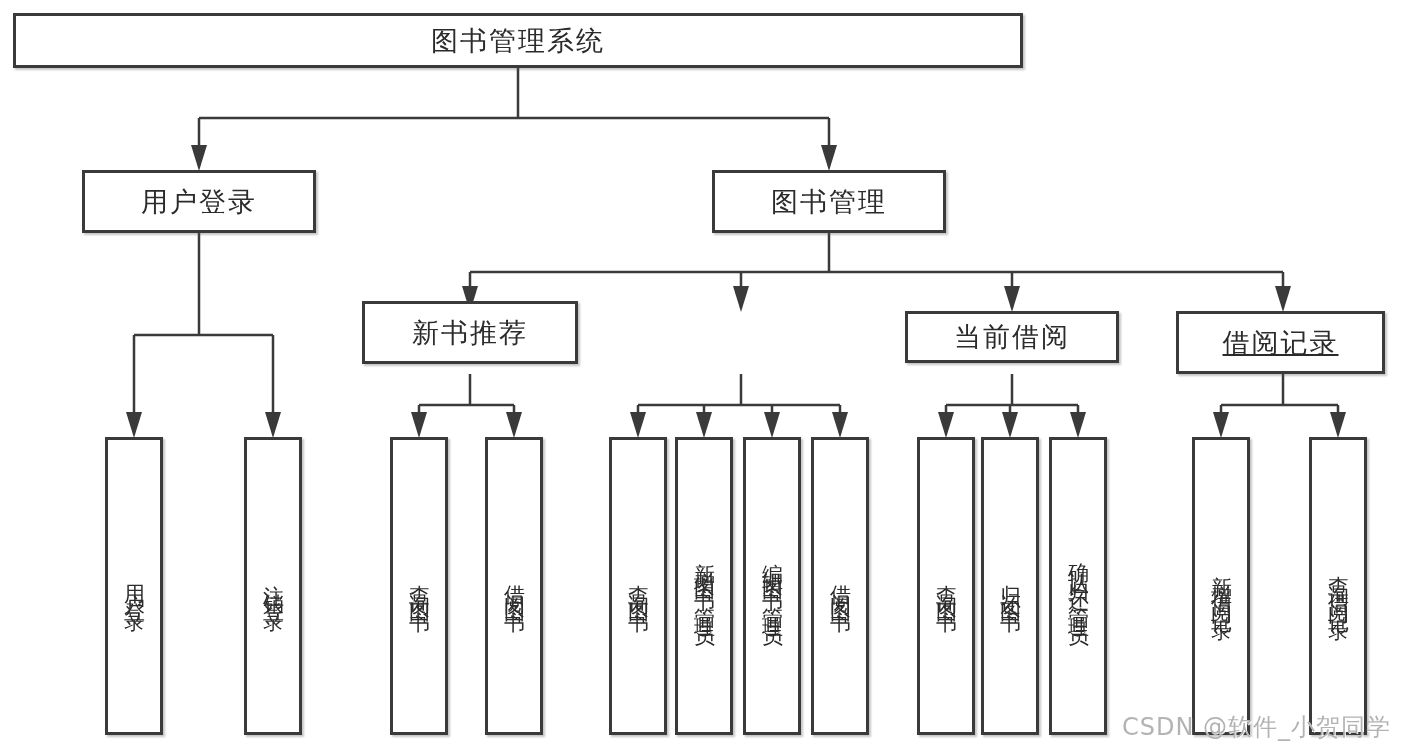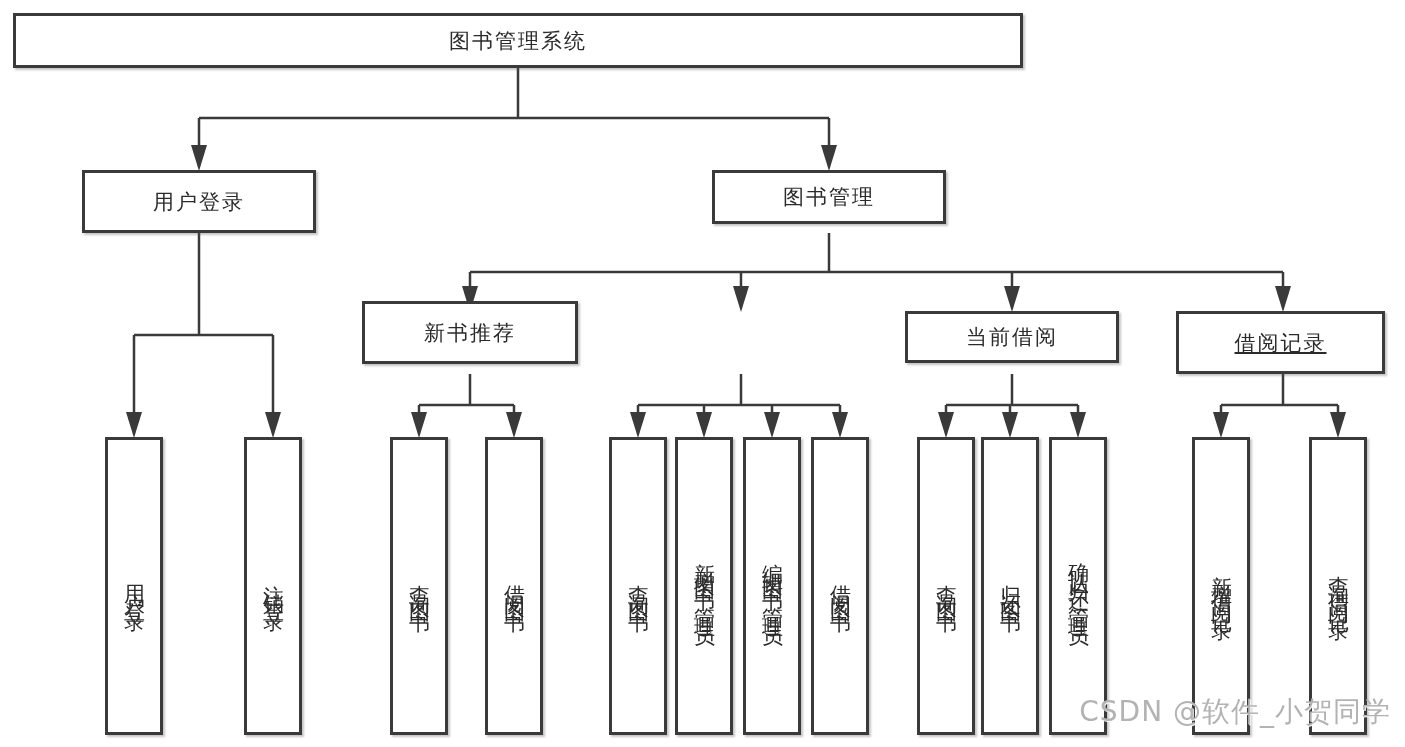--- a/index.html
+++ b/index.html
@@ -26,41 +26,41 @@
     box-sizing: border-box;
     background: #ffffff;
     border: 3px solid #3a3a3a;
     display: flex;
     align-items: center;
     justify-content: center;
     box-shadow: 2px 2px 2px rgba(90,90,90,0.35);
     color: #2b2b2b;
   }
   .hlabel {
-    font-size: 21px;
+    font-size: 27px;
     letter-spacing: 2px;
     white-space: nowrap;
   }
   .vbox {
     width: 58px;
     height: 298px;
   }
   .vlabel {
     writing-mode: vertical-rl;
     text-orientation: mixed;
     font-size: 21px;
     letter-spacing: 9px;
     line-height: 1;
     white-space: nowrap;
   }
   .watermark {
     position: absolute;
     right: 14px;
-    bottom: 16px;
-    font-size: 28px;
+    bottom: 4px;
+    font-size: 24px;
     color: #b3b3b3;
     letter-spacing: 1px;
     text-shadow: 1px 1px 0 rgba(255,255,255,0.9);
   }
 </style>
 </head>
 <body>
 
 <div class="canvas">
 
@@ -107,21 +107,21 @@
     </g>
   </svg>
 
   <div class="node" style="left:13px; top:13px; width:1010px; height:55px;">
     <span class="hlabel">图书管理系统</span>
   </div>
 
   <div class="node" style="left:82px; top:170px; width:234px; height:63px;">
     <span class="hlabel">用户登录</span>
   </div>
-  <div class="node" style="left:712px; top:170px; width:234px; height:54px;">
+  <div class="node" style="left:712px; top:170px; width:234px; height:63px;">
     <span class="hlabel">图书管理</span>
   </div>
 
   <div class="node" style="left:362px; top:301px; width:216px; height:63px;">
     <span class="hlabel">新书推荐</span>
   </div>
   <div class="node" style="left:905px; top:311px; width:214px; height:52px;">
     <span class="hlabel">当前借阅</span>
   </div>
   <div class="node" style="left:1176px; top:311px; width:209px; height:63px;text-decoration:underline;">

